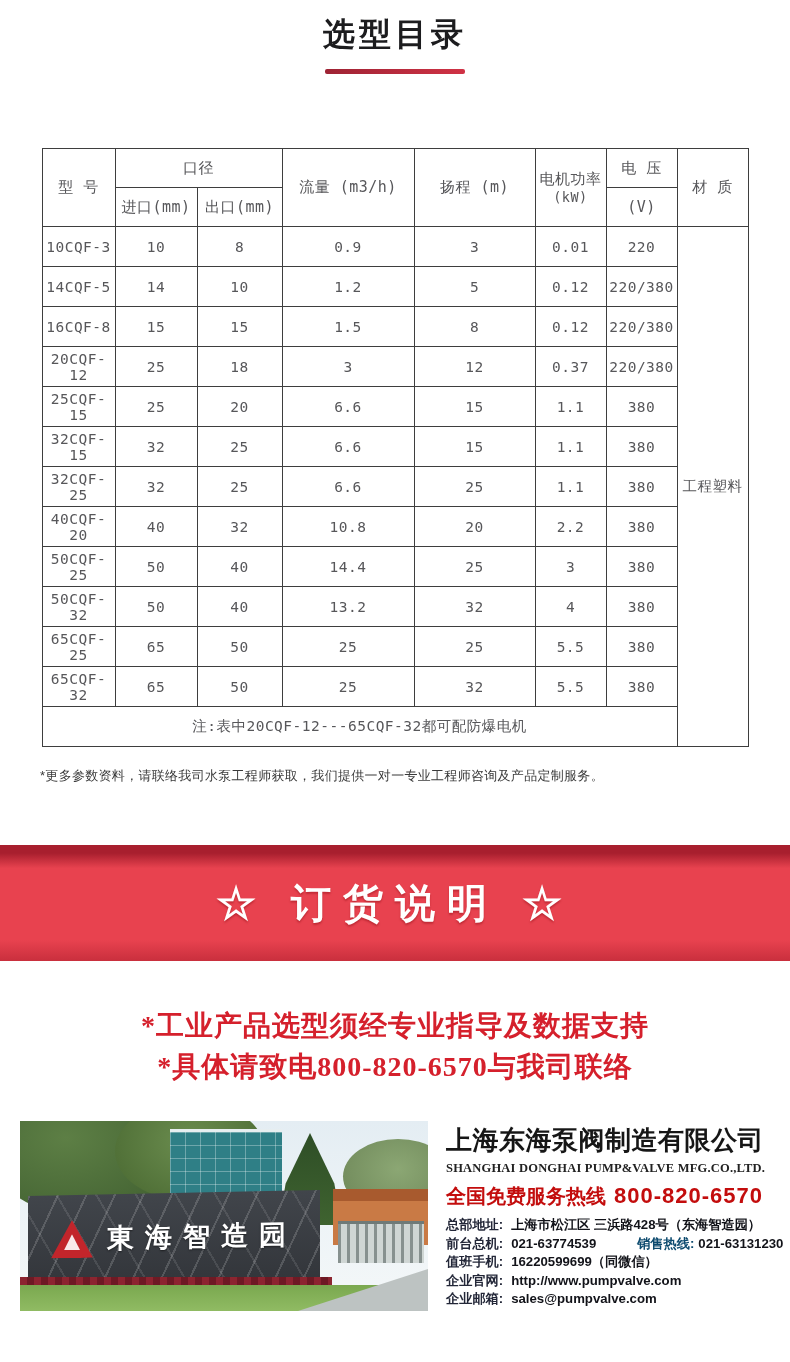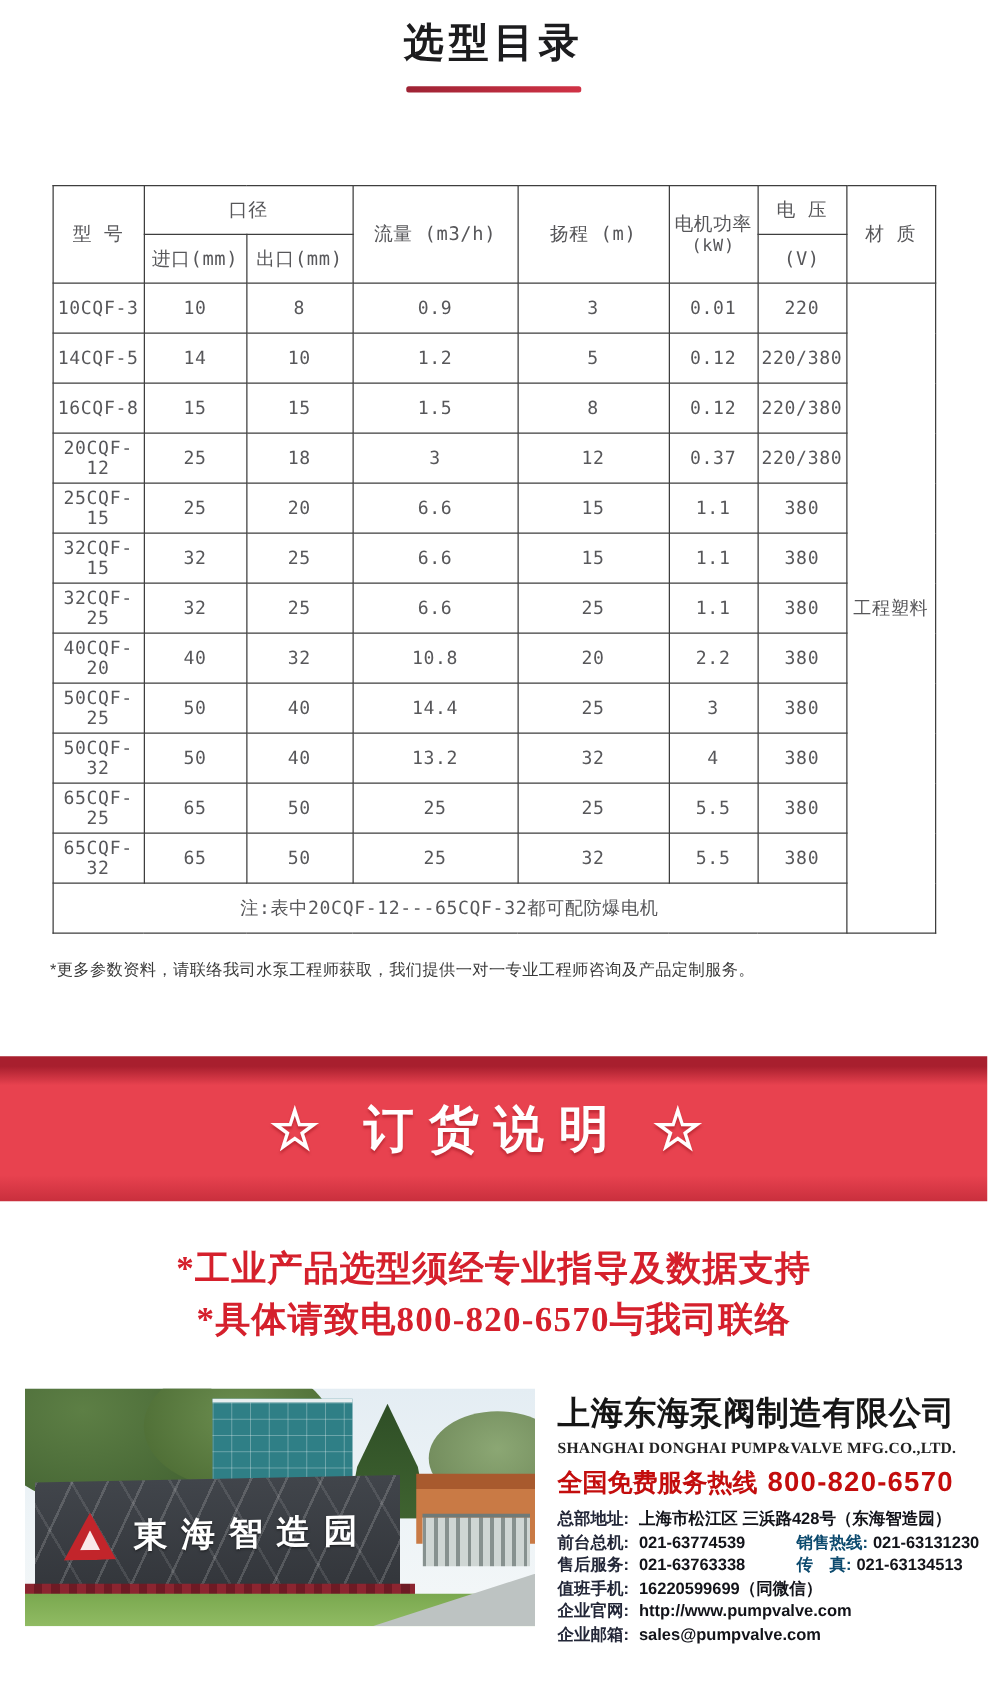--- a/index.html
+++ b/index.html
@@ -47,21 +47,21 @@
       var(--banner-dark,#a81f2e) 0%, var(--banner-dark,#a81f2e) 7%,
       var(--banner-red,#e84350) 20%, var(--banner-red,#e63c4a) 82%,
       #c92f3d 100%);
     display:flex; align-items:center; justify-content:center;
   }
   .banner-text {
     color:#ffffff; font-size:40px; font-weight:bold; letter-spacing:12px;
     text-shadow:0 2px 2px rgba(120,0,10,0.35);
   }
   
-  .notices { margin-top:34px; text-align:center; }
+  .notices { margin-top:44px; text-align:center; }
   .notices p {
     font-family:"Liberation Serif", serif;
     font-size:28px; font-weight:bold; color:var(--notice-red,#d5202c);
     line-height:41px; letter-spacing:1px;
   }
   
   .bottom { margin-top:34px; display:flex; padding:0 5px 0 20px; }
   
   .photo {
     position:relative; width:408px; height:190px; overflow:hidden; flex-shrink:0;
@@ -324,26 +324,20 @@
           <span class="c-label">总部地址:</span>
           <span class="c-val">上海市松江区 三浜路428号（东海智造园）</span>
         </div>
         <div class="contact-line">
           <span class="c-label">前台总机:</span>
           <span class="c-val fixed">021-63774539</span>
           <span class="c-label2">销售热线:</span>
           <span class="c-val">021-63131230</span>
         </div>
         <div class="contact-line">
-          <span class="c-label">售后服务:</span>
-          <span class="c-val fixed">021-63763338</span>
-          <span class="c-label2">传　真:</span>
-          <span class="c-val">021-63134513</span>
-        </div>
-        <div class="contact-line">
           <span class="c-label">值班手机:</span>
           <span class="c-val">16220599699（同微信）</span>
         </div>
         <div class="contact-line">
           <span class="c-label">企业官网:</span>
           <span class="c-val">http://www.pumpvalve.com</span>
         </div>
         <div class="contact-line">
           <span class="c-label">企业邮箱:</span>
           <span class="c-val">sales@pumpvalve.com</span>

